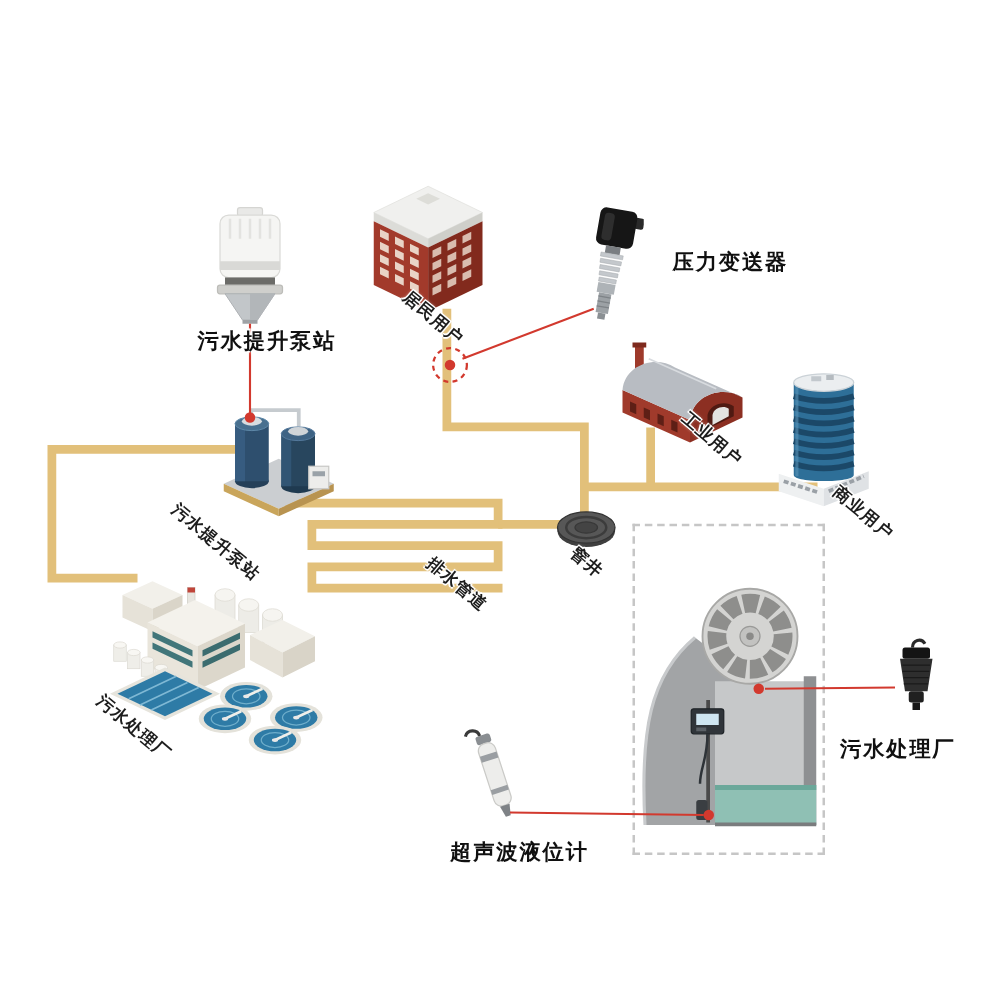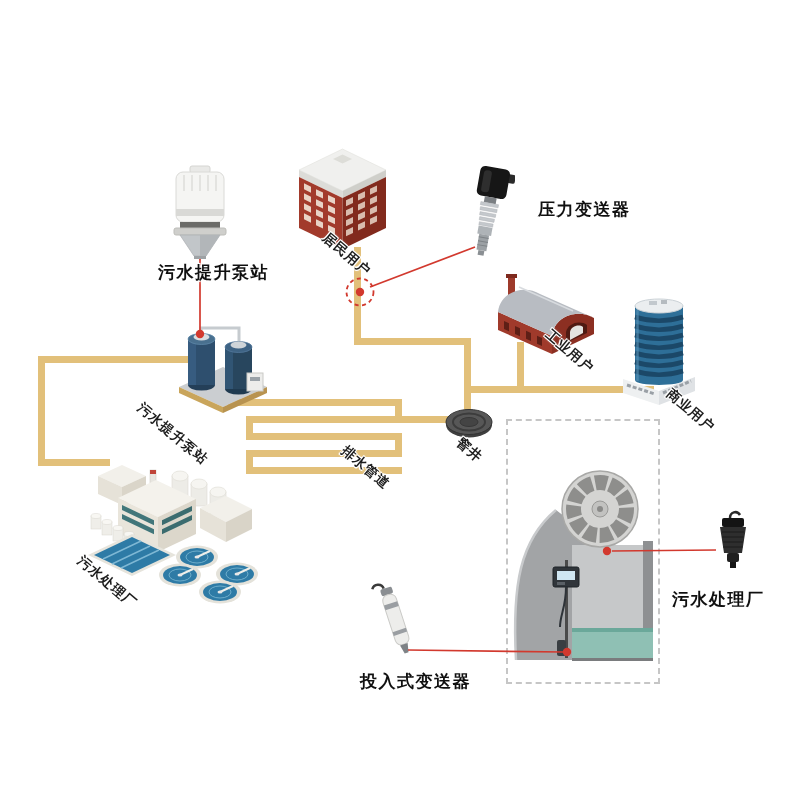--- a/index.html
+++ b/index.html
@@ -320,21 +320,21 @@
       <circle cx="360" cy="292" r="4.2"></circle>
       <circle cx="200" cy="334" r="4.2"></circle>
       <circle cx="607" cy="551" r="4.2"></circle>
       <circle cx="567" cy="652" r="4.2"></circle>
     </g>
   </svg>
 
   <div class="lbl-h" style="left:158px; top:261px;">污水提升泵站</div>
   <div class="lbl-h" style="left:517px; top:198px;margin-left:21px;">压力变送器</div>
   <div class="lbl-h" style="left:672px; top:588px;">污水处理厂</div>
-  <div class="lbl-h" style="left:360px; top:670px;">投入式变送器</div>
+  <div class="lbl-h" style="left:360px; top:670px;">超声波液位计</div>
 
   <div class="lbl-r" style="left:330px; top:229px;">居民用户</div>
   <div class="lbl-r" style="left:553px; top:326px;">工业用户</div>
   <div class="lbl-r" style="left:674px; top:385px;">商业用户</div>
   <div class="lbl-r" style="left:145px; top:399px;">污水提升泵站</div>
   <div class="lbl-r" style="left:349px; top:442px;">排水管道</div>
   <div class="lbl-r" style="left:464px; top:434px;">窨井</div>
   <div class="lbl-r" style="left:85px; top:552px;">污水处理厂</div>
 
 </div>

